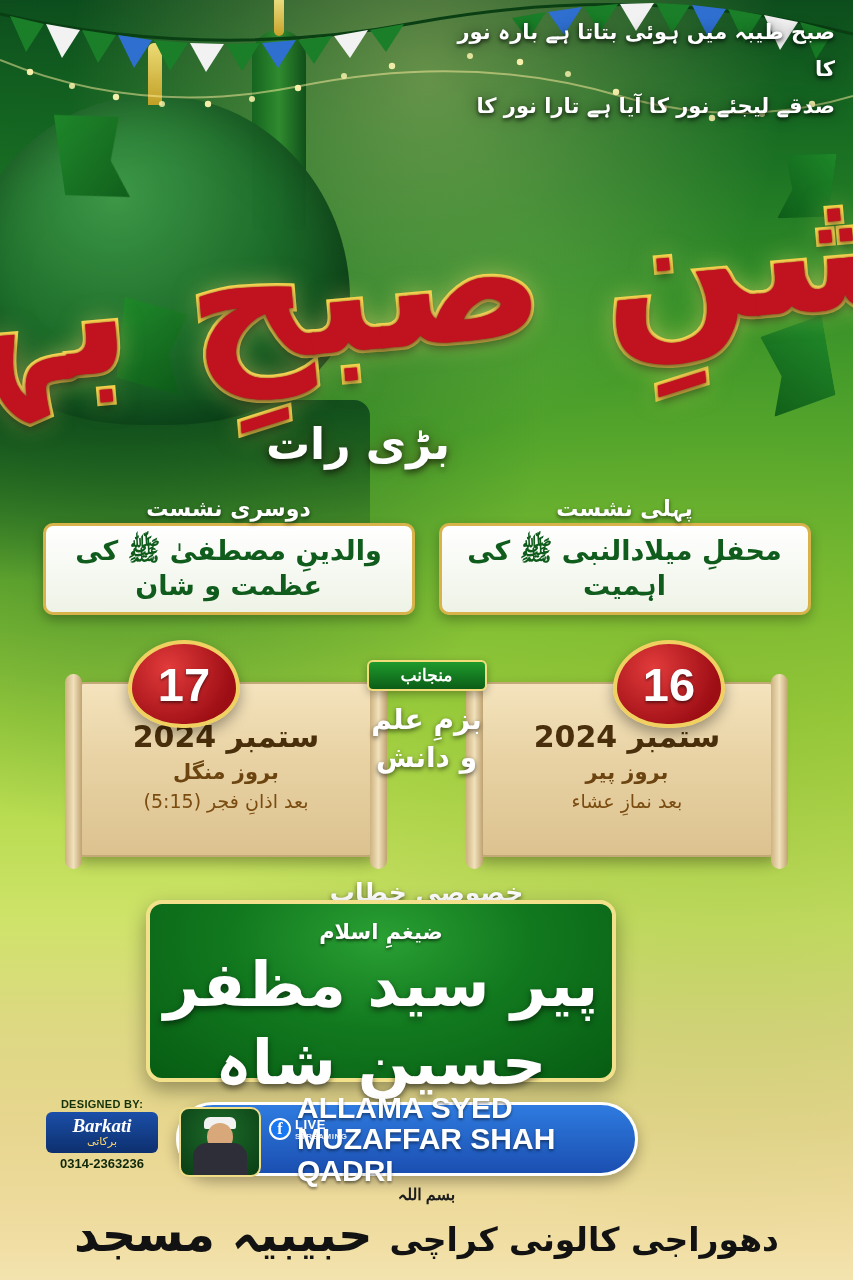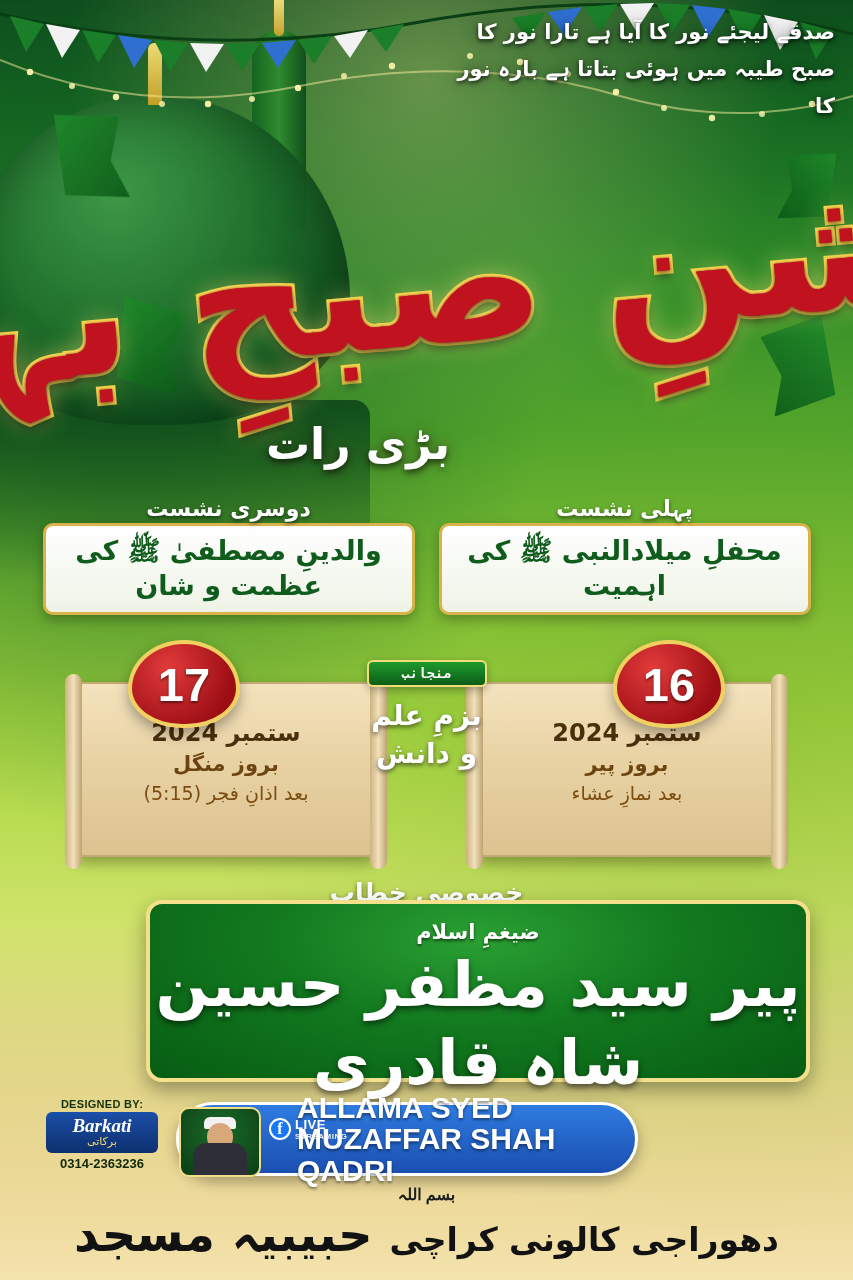--- a/index.html
+++ b/index.html
@@ -206,21 +206,21 @@
     position:absolute; top:-10px; height: 195px; width: 17px;
     background: linear-gradient(90deg,#cdb281,#f1e1bb,#bfa271);
     border-radius: 9px;
   }
   .scroll:before { left: -13px; }
   .scroll:after { right: -13px; }
   .scroll.left { left: 76px; }
   .scroll.right { right: 76px; }
   .scroll .month {
     font-family: "DejaVu Sans", sans-serif;
-    font-size: 24px; font-weight: 700; color: #4a2f0c;
+    font-size: 30px; font-weight: 700; color: #4a2f0c;
     line-height: 1.25;
   }
   .scroll .day {
     font-family: "DejaVu Sans", sans-serif;
     font-size: 21px; font-weight: 700; color: #6b4410;
     margin-top: 4px;
   }
   .scroll .time {
     font-family: "DejaVu Sans", sans-serif;
     font-size: 19px; font-weight: 400; color: #7a4c10;
@@ -247,22 +247,22 @@
     left: 50%; top: 660px; transform: translateX(-50%);
     width: 120px;
     text-align: center;
     direction: rtl;
   }
   .mid-tag .pill {
     background: linear-gradient(180deg,#1f9a2c,#0c5d17);
     border: 2px solid #f2dd7a;
     border-radius: 6px;
     color: #fff;
-    font-family: Liberation Mono, monospace;
-    font-size: 14px; font-weight: 700;
+    font-family: Liberation Sans, sans-serif;
+    font-size: 17px; font-weight: 700;
     padding: 3px 6px;
     box-shadow: 0 3px 8px rgba(0,0,0,.3);
   }
   .mid-tag .bazm {
     margin-top: 10px;
     font-family: "DejaVu Sans", sans-serif;
     font-size: 28px; font-weight: 700;
     color: #ffffff;
     text-shadow: 0 2px 5px rgba(0,0,0,.6);
     line-height: 1.35;
@@ -274,21 +274,21 @@
     left: 0; top: 878px; width: 853px;
     text-align: center; direction: rtl;
     font-family: "DejaVu Sans", sans-serif;
     font-size: 25px; font-weight: 700;
     color: #ffffff;
     text-shadow: 0 2px 5px rgba(0,0,0,.6);
   }
   .speaker-panel {
     position: absolute;
     left: 146px; top: 900px;
-    width: 664px; height: 182px;
+    width: 470px; height: 182px;
     background: radial-gradient(ellipse at 50% 20%, #2aa033 0%, #12791f 45%, #075d13 100%);
     border: 4px solid #f3e08a;
     border-radius: 16px;
     box-shadow: 0 8px 20px rgba(0,0,0,.35);
     direction: rtl;
     text-align: center;
     padding-top: 16px;
   }
   .speaker-panel .pre {
     font-family: "DejaVu Sans", sans-serif;
@@ -472,22 +472,22 @@
       <circle cx="568" cy="74" r="3" opacity=".8"></circle>
       <circle cx="616" cy="92" r="3.2" opacity=".95"></circle>
       <circle cx="664" cy="108" r="3" opacity=".85"></circle>
       <circle cx="712" cy="118" r="3.2" opacity=".9"></circle>
       <circle cx="762" cy="114" r="3" opacity=".8"></circle>
       <circle cx="812" cy="104" r="3.2" opacity=".95"></circle>
     </g>
   </svg>
 
   <div class="couplet">
+    <div>صبح طیبہ میں ہوئی بتاتا ہے بارہ نور کا</div>
     <div>صدقے لیجئے نور کا آیا ہے تارا نور کا</div>
-    <div>صبح طیبہ میں ہوئی بتاتا ہے بارہ نور کا</div>
   </div>
 
   <div class="title-wrap">
     <div class="title-main">جشنِ صبحِ بہار</div>
   </div>
   <div class="title-sub">بڑی رات</div>
 
   <div class="sessions">
     <div class="session">
       <div class="tag">دوسری نشست</div>

